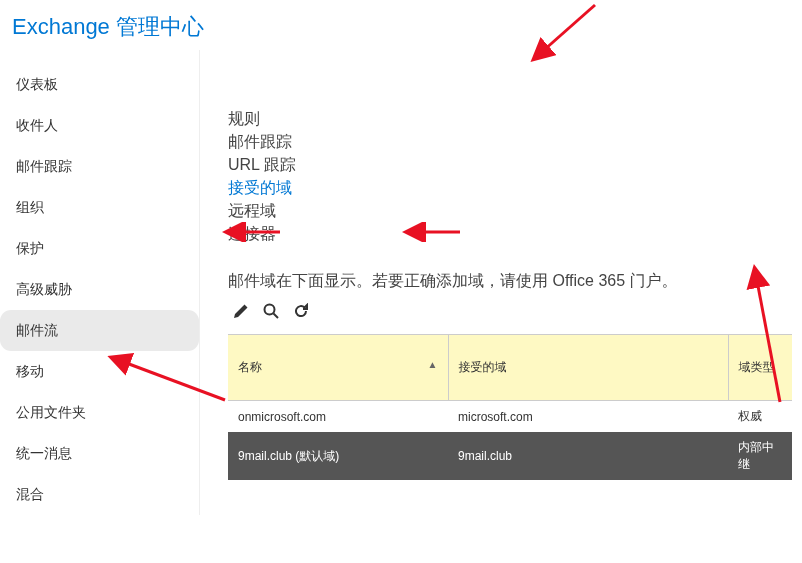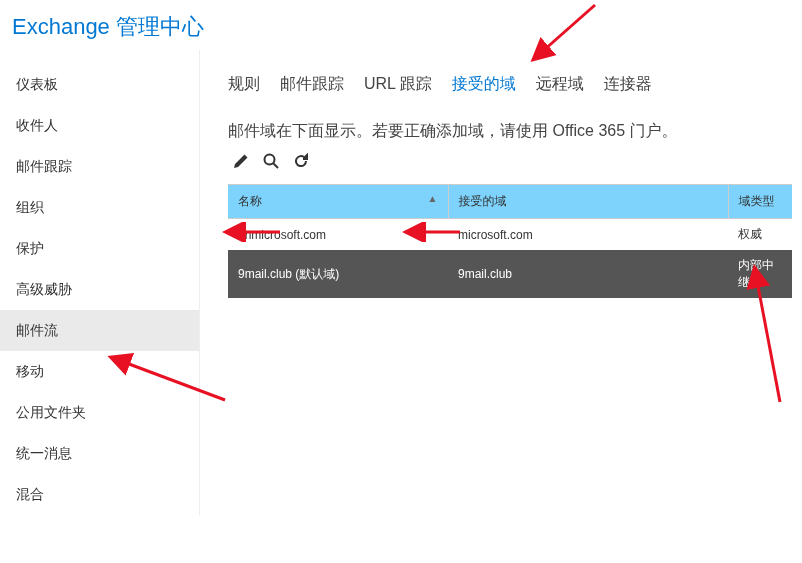--- a/index.html
+++ b/index.html
@@ -18,45 +18,47 @@
     .header {
       padding: 12px 16px 8px 12px;
     }
     .header-title {
       color: #0078d4;
       font-size: 22px;
       font-weight: 300;
     }
     .main-wrap {
       display: flex;
+      align-items: center;
     }
     .sidebar {
       width: 200px;
       padding-top: 14px;
       border-right: 1px solid #eee;
     }
     .sidebar-item {
       padding: 10px 16px;
       font-size: 14px;
       color: #333;
       cursor: pointer;
       line-height: 1.5;
     }
     .sidebar-item.selected {
       background: #eaeaea;
+      border-radius: 11px;
     }
     .content {
       flex: 1;
       padding: 16px 10px 0 28px;
     }
     .tabs {
       display: flex;
-      gap: 20px;
       margin-bottom: 24px;
       padding-top: 8px;
+      flex-direction: column;
     }
     .tab {
       font-size: 16px;
       color: #444;
       cursor: pointer;
       padding-bottom: 2px;
     }
     .tab.active {
       color: #0078d4;
     }
@@ -83,24 +85,24 @@
     }
     .table {
       width: 100%;
       border-collapse: collapse;
       font-size: 12px;
     }
     .table th {
       text-align: left;
       font-weight: 400;
       color: #333;
-      padding: 8px 10px;
+      padding: 24px 10px;
       border-top: 1px solid #ccc;
       border-bottom: 1px solid #ccc;
-      background: #7dd3fc;
+      background: #fef9c3;
     }
     .table th .sort-icon {
       float: right;
       font-size: 10px;
       color: #666;
     }
     .th-divider {
       border-left: 1px solid #ccc;
     }
     .table td {

